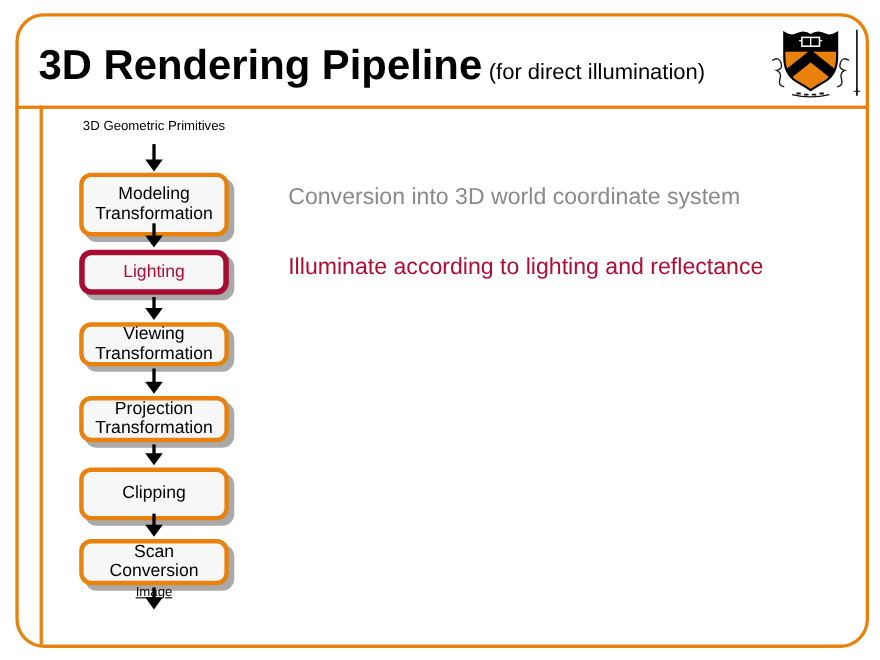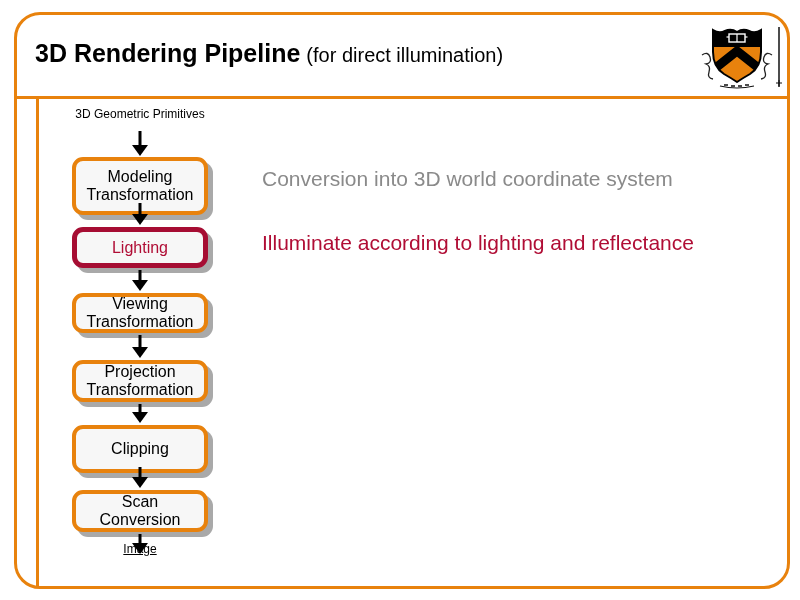--- a/index.html
+++ b/index.html
@@ -14,21 +14,21 @@
     --muted:#8A8A8A;
     --box-fill:#F7F7F7;
     --shadow:#A9A9A9;
   }
   #slide{
     position:absolute;left:14px;top:12px;width:776px;height:577px;
     border:3px solid var(--orange);border-radius:26px;background:#fff;
     box-sizing:border-box;
   }
   .title-row{position:absolute;left:18px;top:24px;right:100px;}
-  .title-main{font-size:25px;font-weight:bold;color:#000;letter-spacing:0px;}
+  .title-main{font-size:38px;font-weight:bold;color:#000;letter-spacing:0px;}
   .title-sub{font-size:20px;font-weight:normal;color:#000;margin-left:6px;}
   .logo{position:absolute;left:681px;top:10px;}
   .hline{position:absolute;left:-3px;right:-3px;top:81px;height:3px;background:var(--orange);}
   .vline{position:absolute;left:19px;top:81px;width:3px;height:490px;background:var(--orange);}
   .flow-label{
     position:absolute;left:13px;width:220px;text-align:center;
     font-size:12px;color:#000;white-space:nowrap;
   }
   .stage{
     position:absolute;left:55px;width:136px;box-sizing:border-box;
@@ -136,20 +136,20 @@
         <div class="head"></div>
       </div>
       <div class="stage" style="top: 475px; height: 42px;">
         <div>Scan</div>
         <div>Conversion</div>
       </div>
       <div class="arrow" style="left: 115px; top: 519px; height: 20px;">
         <div class="stem" style="height: 10px;"></div>
         <div class="head"></div>
       </div>
-      <div class="flow-label" style="top: 527px; text-decoration: underline;">Image</div>
+      <div class="flow-label" style="top: 516px; text-decoration: underline;">Image</div>
     </div>
   <div id="notes">
       <div class="annotation muted" style="top: 152px;">Conversion into 3D world coordinate system</div>
       <div class="annotation highlight" style="top: 216px;">Illuminate according to lighting and reflectance</div>
     </div>
 
 </div>
 
 </body></html>

